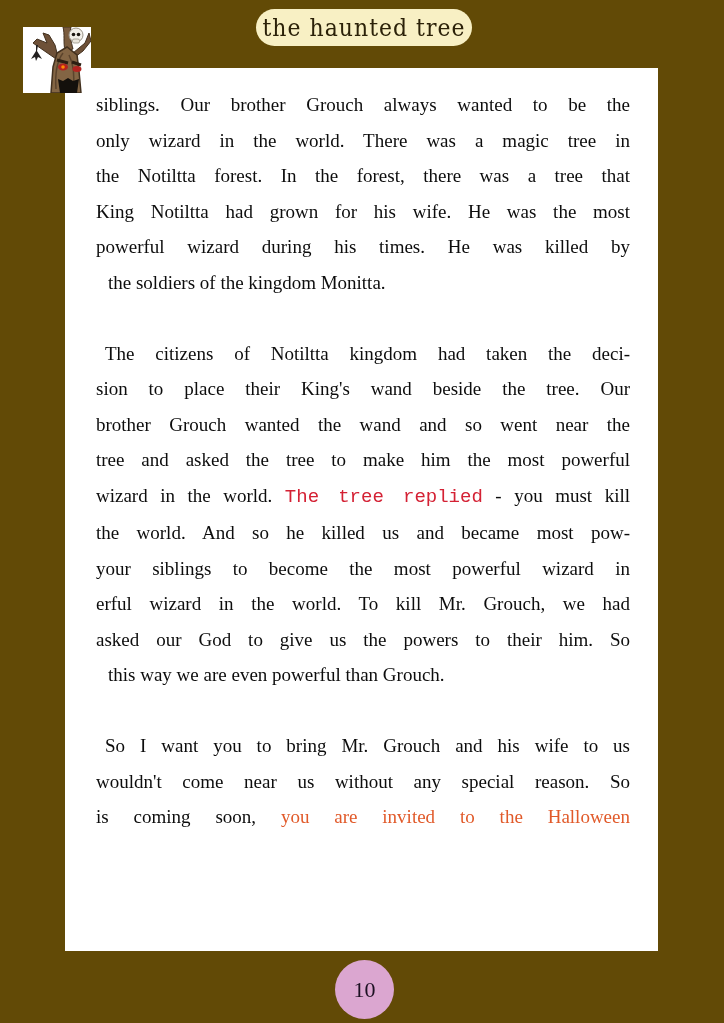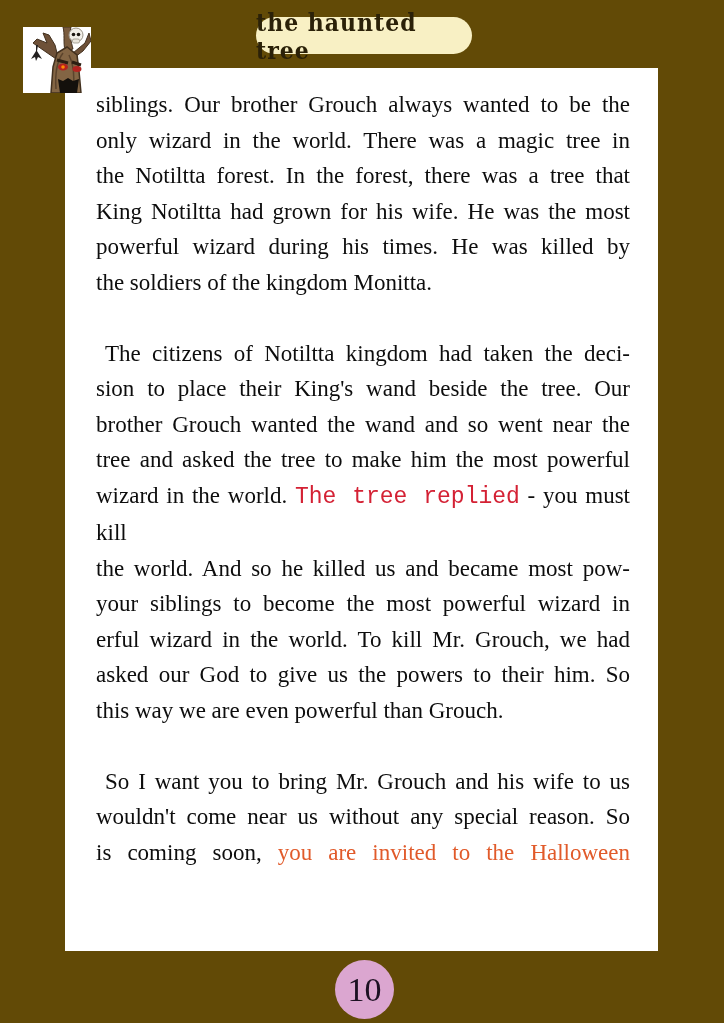--- a/index.html
+++ b/index.html
@@ -7,25 +7,25 @@
     width: 724px; height: 1023px;
     position: relative;
     background: var(--bg, #624a06);
     overflow: hidden;
     font-family: "Liberation Serif", "DejaVu Serif", serif;
   }
 
   
   .title-pill {
     position: absolute;
-    left: 256px; top: 17px;
+    left: 256px; top: 9px;
     width: 216px; height: 37px;
     background: var(--pill, #f8f0c4);
     border-radius: 19px;
-    display: flex; align-items: center; justify-content: center; font-weight: bold;
+    display: flex; align-items: center; justify-content: center;
   }
   .title-pill .title-text {
     font-family: "DejaVu Serif", serif;
     font-size: 22px;
     letter-spacing: 1px;
     color: #2b2108;
     transform: scaleY(1.08);
   }
 
   
@@ -42,47 +42,47 @@
     left: 65px; top: 68px;
     width: 593px; height: 883px;
     background: var(--panel, #ffffff);
     box-sizing: border-box;
     padding: 19px 28px 0 31px;
     z-index: 2;
   }
 
   .story {
     color: var(--ink, #0d0d0d);
-    font-size: 23px;
+    font-size: 19px;
   }
   .para + .para { margin-top: 35.5px; }
   .line {
     line-height: 35.5px;
     text-align: justify;
     text-align-last: justify;
     white-space: normal;
   }
-  .line.no-just { text-align-last: left; }
+  .line.no-just { text-align-last: left; margin-left: 12px; }
   .line.indent { padding-left: 9px; }
   .seg-red    { color: var(--accent-red, #d42134); font-family: Liberation Mono, monospace; }
   .seg-orange { color: var(--accent-orange, #e15a2a); }
 
   
   .page-badge {
     position: absolute;
     left: 335px; top: 960px;
     width: 59px; height: 59px;
     border-radius: 50%;
     background: var(--badge, #dba6d0);
     display: flex; align-items: center; justify-content: center;
     z-index: 2;
   }
   .page-badge .num {
     font-family: "Liberation Serif", serif;
-    font-size: 34px;
+    font-size: 22px;
     color: #1c1022;
   }
 </style>
 </head>
 <body>
 
 <div class="title-pill">
   <span class="title-text">the haunted tree</span>
 </div>
 

